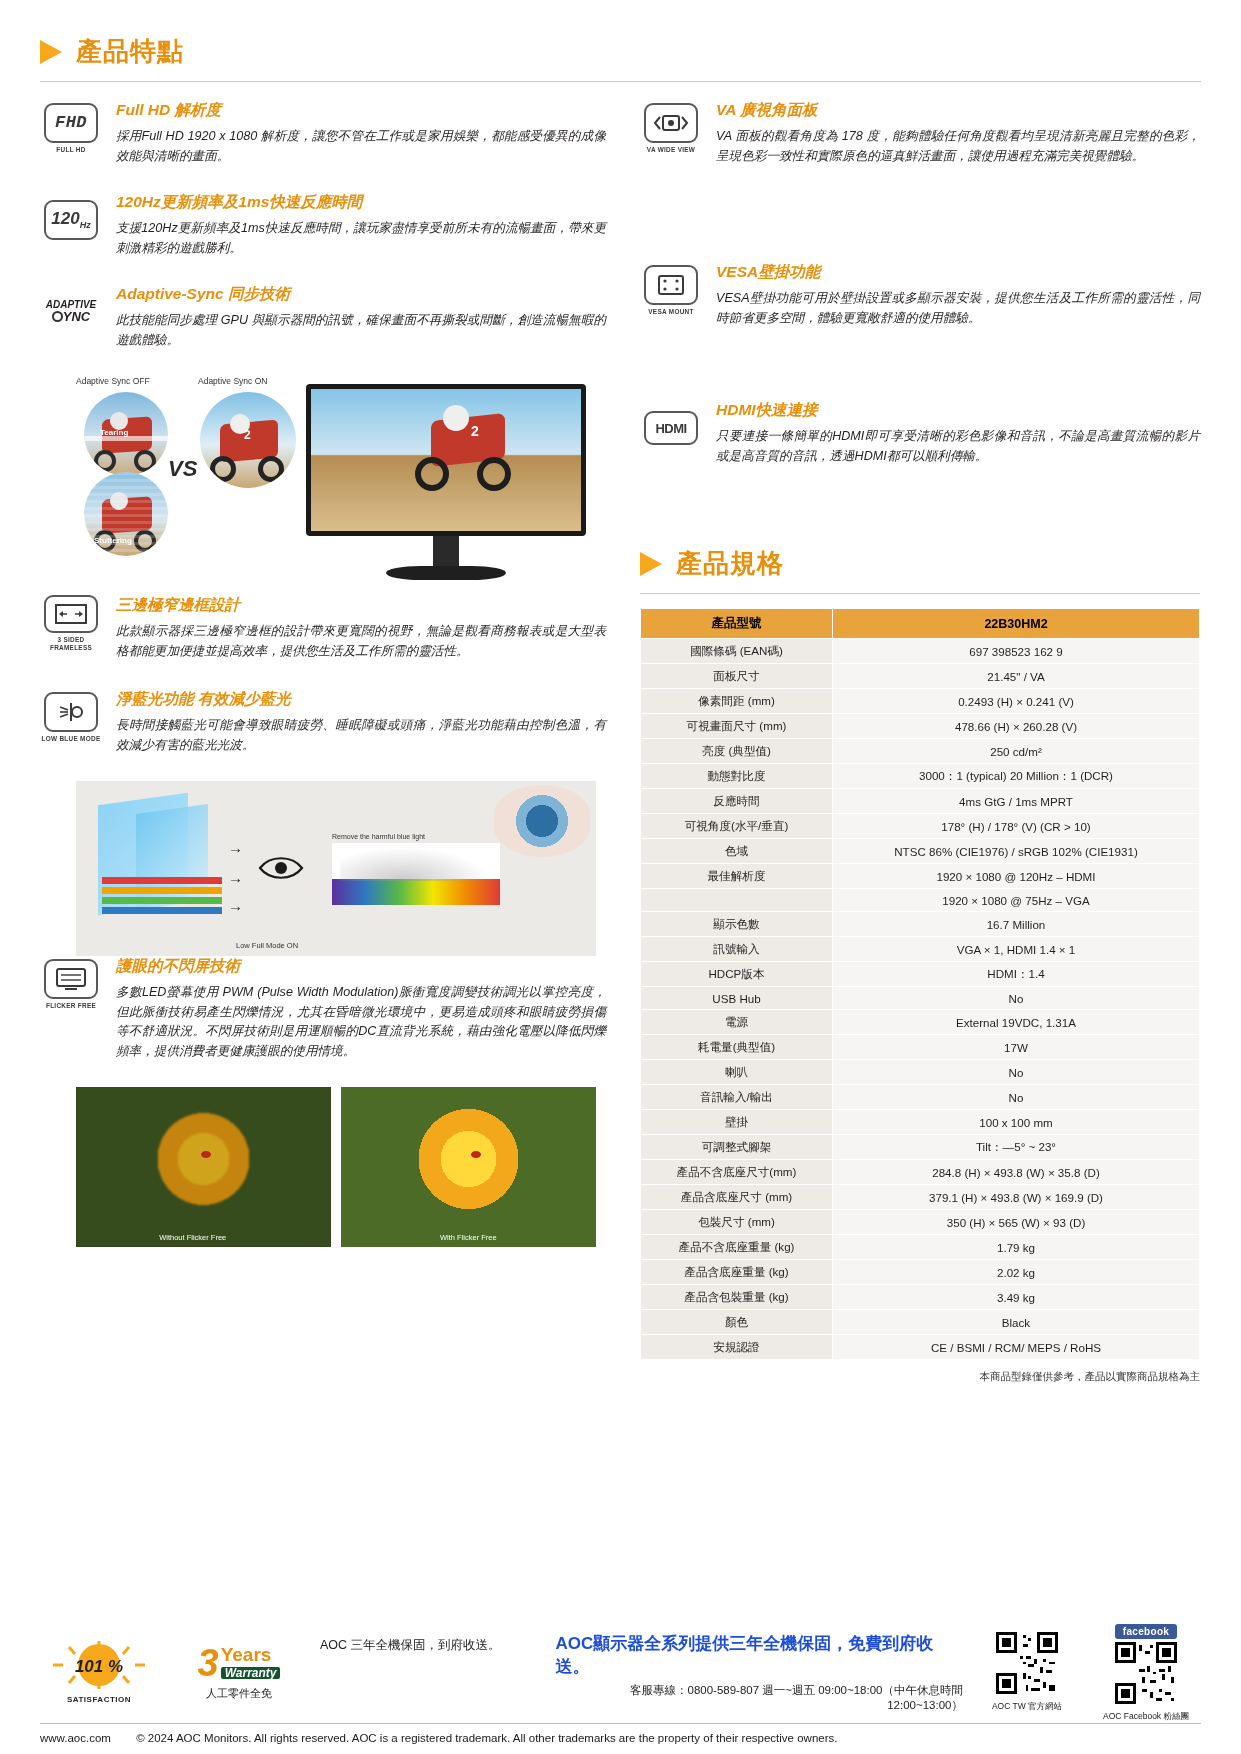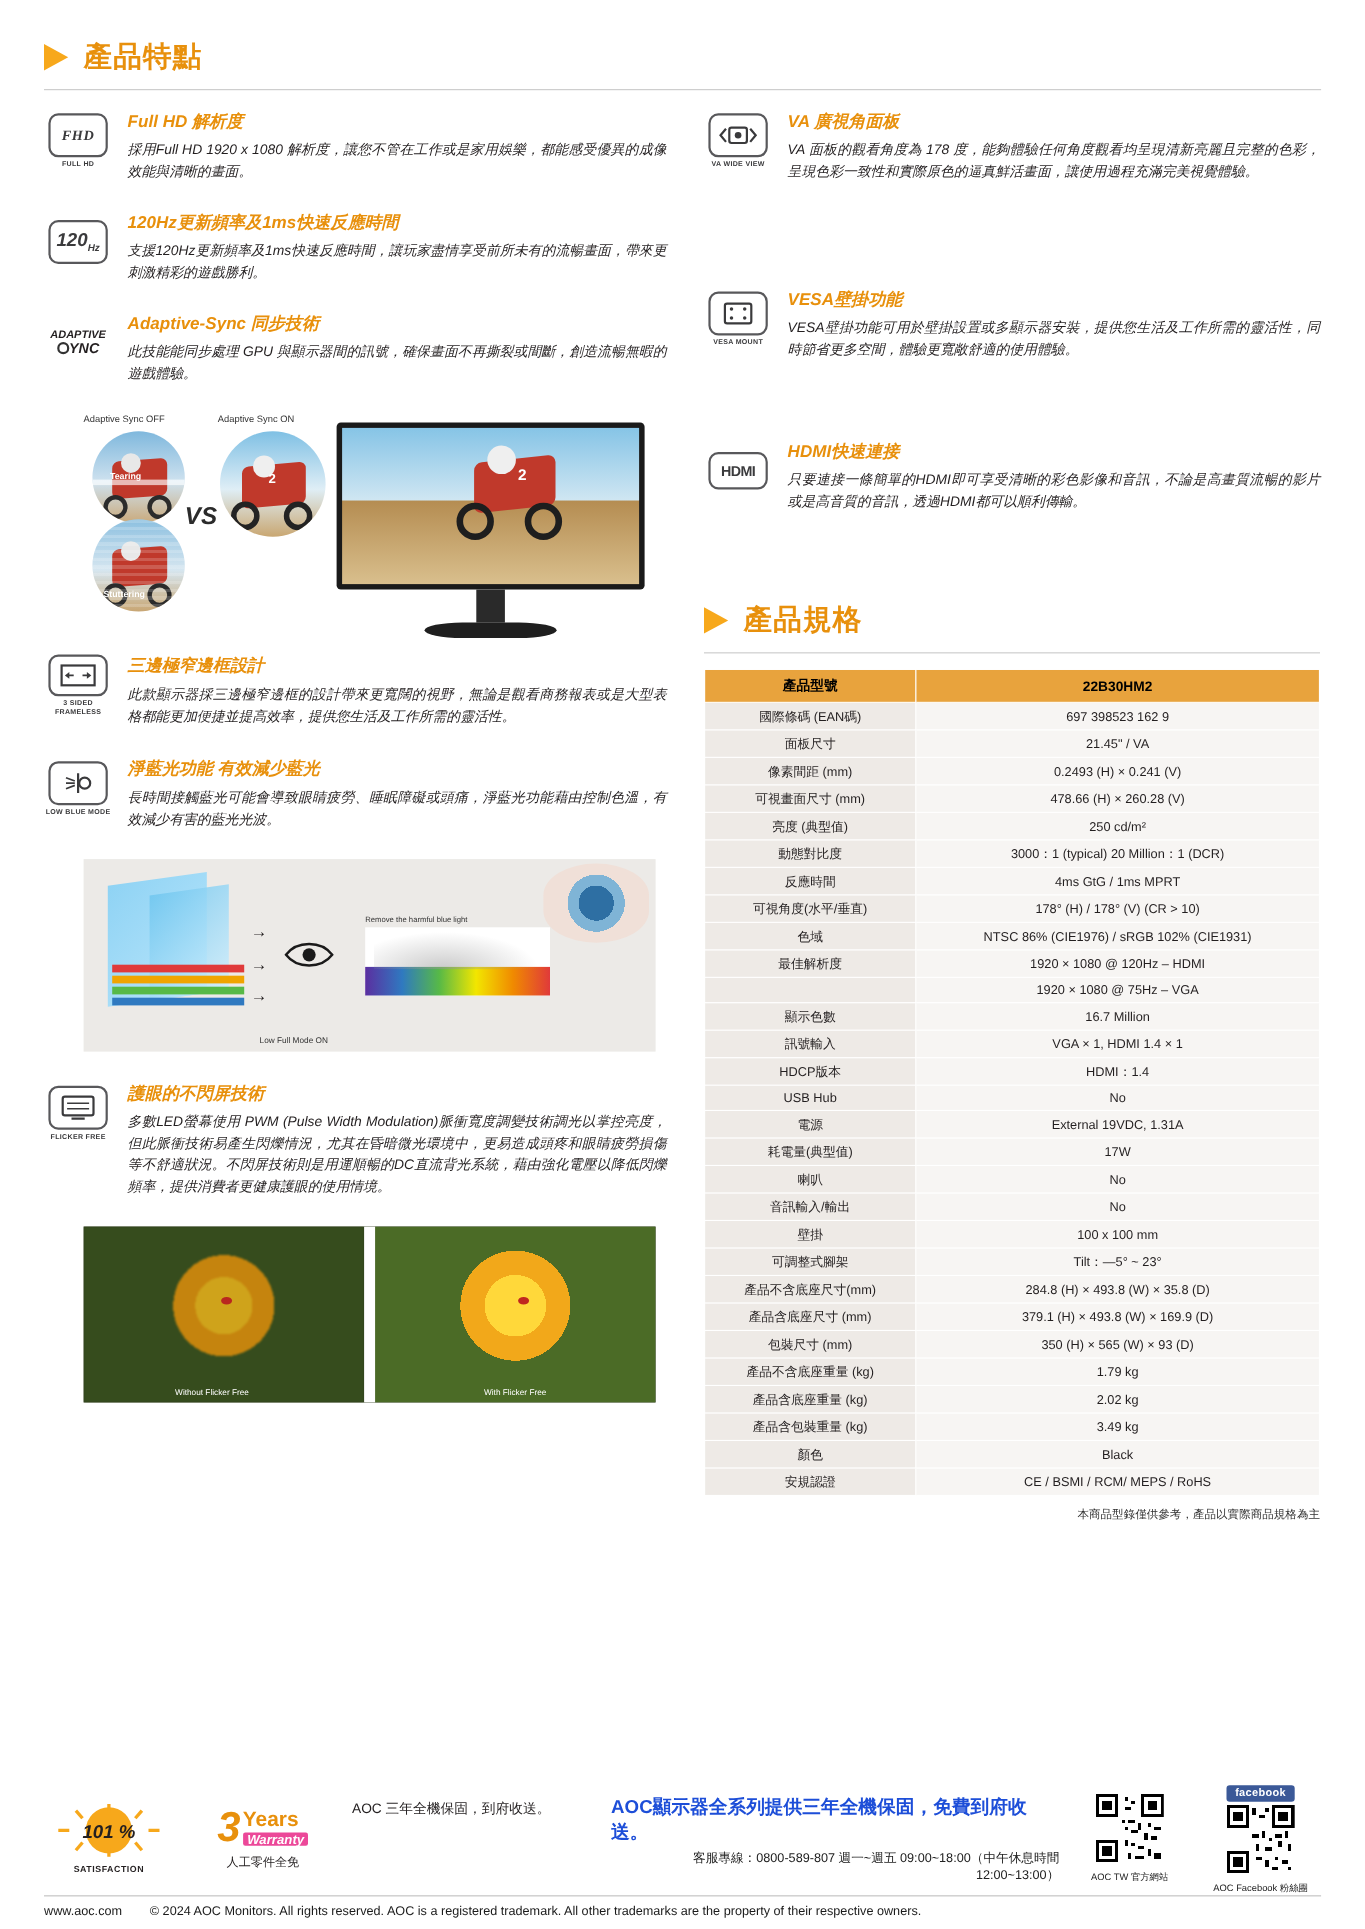--- a/index.html
+++ b/index.html
@@ -39,21 +39,21 @@
   .feat p { margin:0; font-size:12.6px; line-height:1.55; color:#231f20; text-align:justify; }
 
   
   .ibox {
     width:54px; height:40px; border:2px solid #58585b; border-radius:7px;
     display:flex; align-items:center; justify-content:center;
     font-size:11px; font-weight:bold; color:#3a3a3c; background:#fff;
   }
   .ilabel { font-size:6.4px; font-weight:bold; color:#3a3a3c; letter-spacing:.3px; margin-top:3px; text-align:center; line-height:1.15; }
   .ibox.round { border-radius:9px; }
-  .i-fhd { font-size:13px; font-family:Liberation Serif, serif; font-style:italic; letter-spacing:.5px;}
+  .i-fhd { font-size:17px; font-family:Liberation Mono, monospace; font-style:italic; letter-spacing:.5px;}
   .i-120 { font-size:17px; font-weight:bold; font-style:italic; }
   .i-120 sub { font-size:9px; }
   .i-hdmi { font-size:13px; font-weight:bold; letter-spacing:-0.5px; font-family:"Liberation Sans", sans-serif;}
 
   svg.gl { display:block; }
 
   
   .sync-demo { width:520px; height:185px; margin:10px 0 6px 36px; position:relative; }
   .sync-demo .lbl { position:absolute; font-size:8.5px; color:#333; }
   .circ { position:absolute; border-radius:50%; overflow:hidden; }
@@ -251,21 +251,21 @@
         <div style="position:absolute;left:256px;top:52px;font-size:7px;color:#333;">Remove the harmful blue light</div>
 
         <div style="position:absolute;left:256px;top:62px;width:168px;height:62px;background:#fff;"></div>
         <div style="position:absolute;left:256px;top:98px;width:168px;height:26px;background:linear-gradient(90deg,#5b2fa0,#2f79c0,#57b947,#f2e600,#f08a00,#e03a3a);"></div>
         <div style="position:absolute;left:264px;top:66px;width:150px;height:34px;background:radial-gradient(ellipse at 42% 100%, rgba(150,150,150,.5), rgba(255,255,255,0) 70%);"></div>
 
         <div style="position:absolute;right:6px;top:4px;width:96px;height:72px;border-radius:50%/40%;background:radial-gradient(circle at 50% 50%, #2e6fa3 0 16px, #7fb4d6 16px 26px, #f0e0d8 26px 100%);"></div>
         <div style="position:absolute;left:160px;bottom:6px;font-size:7.5px;color:#333;">Low Full Mode ON</div>
       </div>
 
-      <div class="feat" style="margin-top:28px;">
+      <div class="feat" style="">
         <div class="ico">
           <div class="ibox round">
             <svg class="gl" width="32" height="24" viewBox="0 0 32 24">
               <rect x="2" y="2" width="28" height="17" rx="2" fill="none" stroke="#3a3a3c" stroke-width="2"></rect>
               <line x1="10" y1="22" x2="22" y2="22" stroke="#3a3a3c" stroke-width="2"></line>
               <line x1="6" y1="8" x2="26" y2="8" stroke="#3a3a3c" stroke-width="1.4"></line>
               <line x1="6" y1="13" x2="26" y2="13" stroke="#3a3a3c" stroke-width="1.4"></line>
             </svg>
           </div>
           <div class="ilabel">FLICKER FREE</div>
@@ -499,21 +499,21 @@
           </svg>
         </div>
         <div class="b2">SATISFACTION</div>
       </div>
 
       <div style="width:130px;text-align:center;">
         <div style="display:flex;align-items:center;justify-content:center;gap:2px;">
           <div style="font-size:38px;font-weight:bold;font-style:italic;color:#e8900c;line-height:1;">3</div>
           <div style="text-align:left;line-height:1;">
             <div style="font-size:19px;font-weight:bold;color:#e8900c;">Years</div>
-            <div style="font-size:12px;font-weight:bold;font-style:italic;color:#fff;background:#ec4899;padding:0 4px;border-radius:2px;display:inline-block;">Warranty</div>
+            <div style="font-size:12px;font-weight:bold;font-style:italic;color:#fff;background:#14532d;padding:0 4px;border-radius:2px;display:inline-block;">Warranty</div>
           </div>
         </div>
         <div style="font-size:11px;margin-top:4px;">人工零件全免</div>
       </div>
 
       <div style="flex:1;">
         <div style="display:flex;align-items:baseline;gap:8px;">
           <div style="font-size:12.5px;width:230px;">AOC 三年全機保固，到府收送。</div>
           <div class="foot-text-main">AOC顯示器全系列提供三年全機保固，免費到府收送。</div>
         </div>

